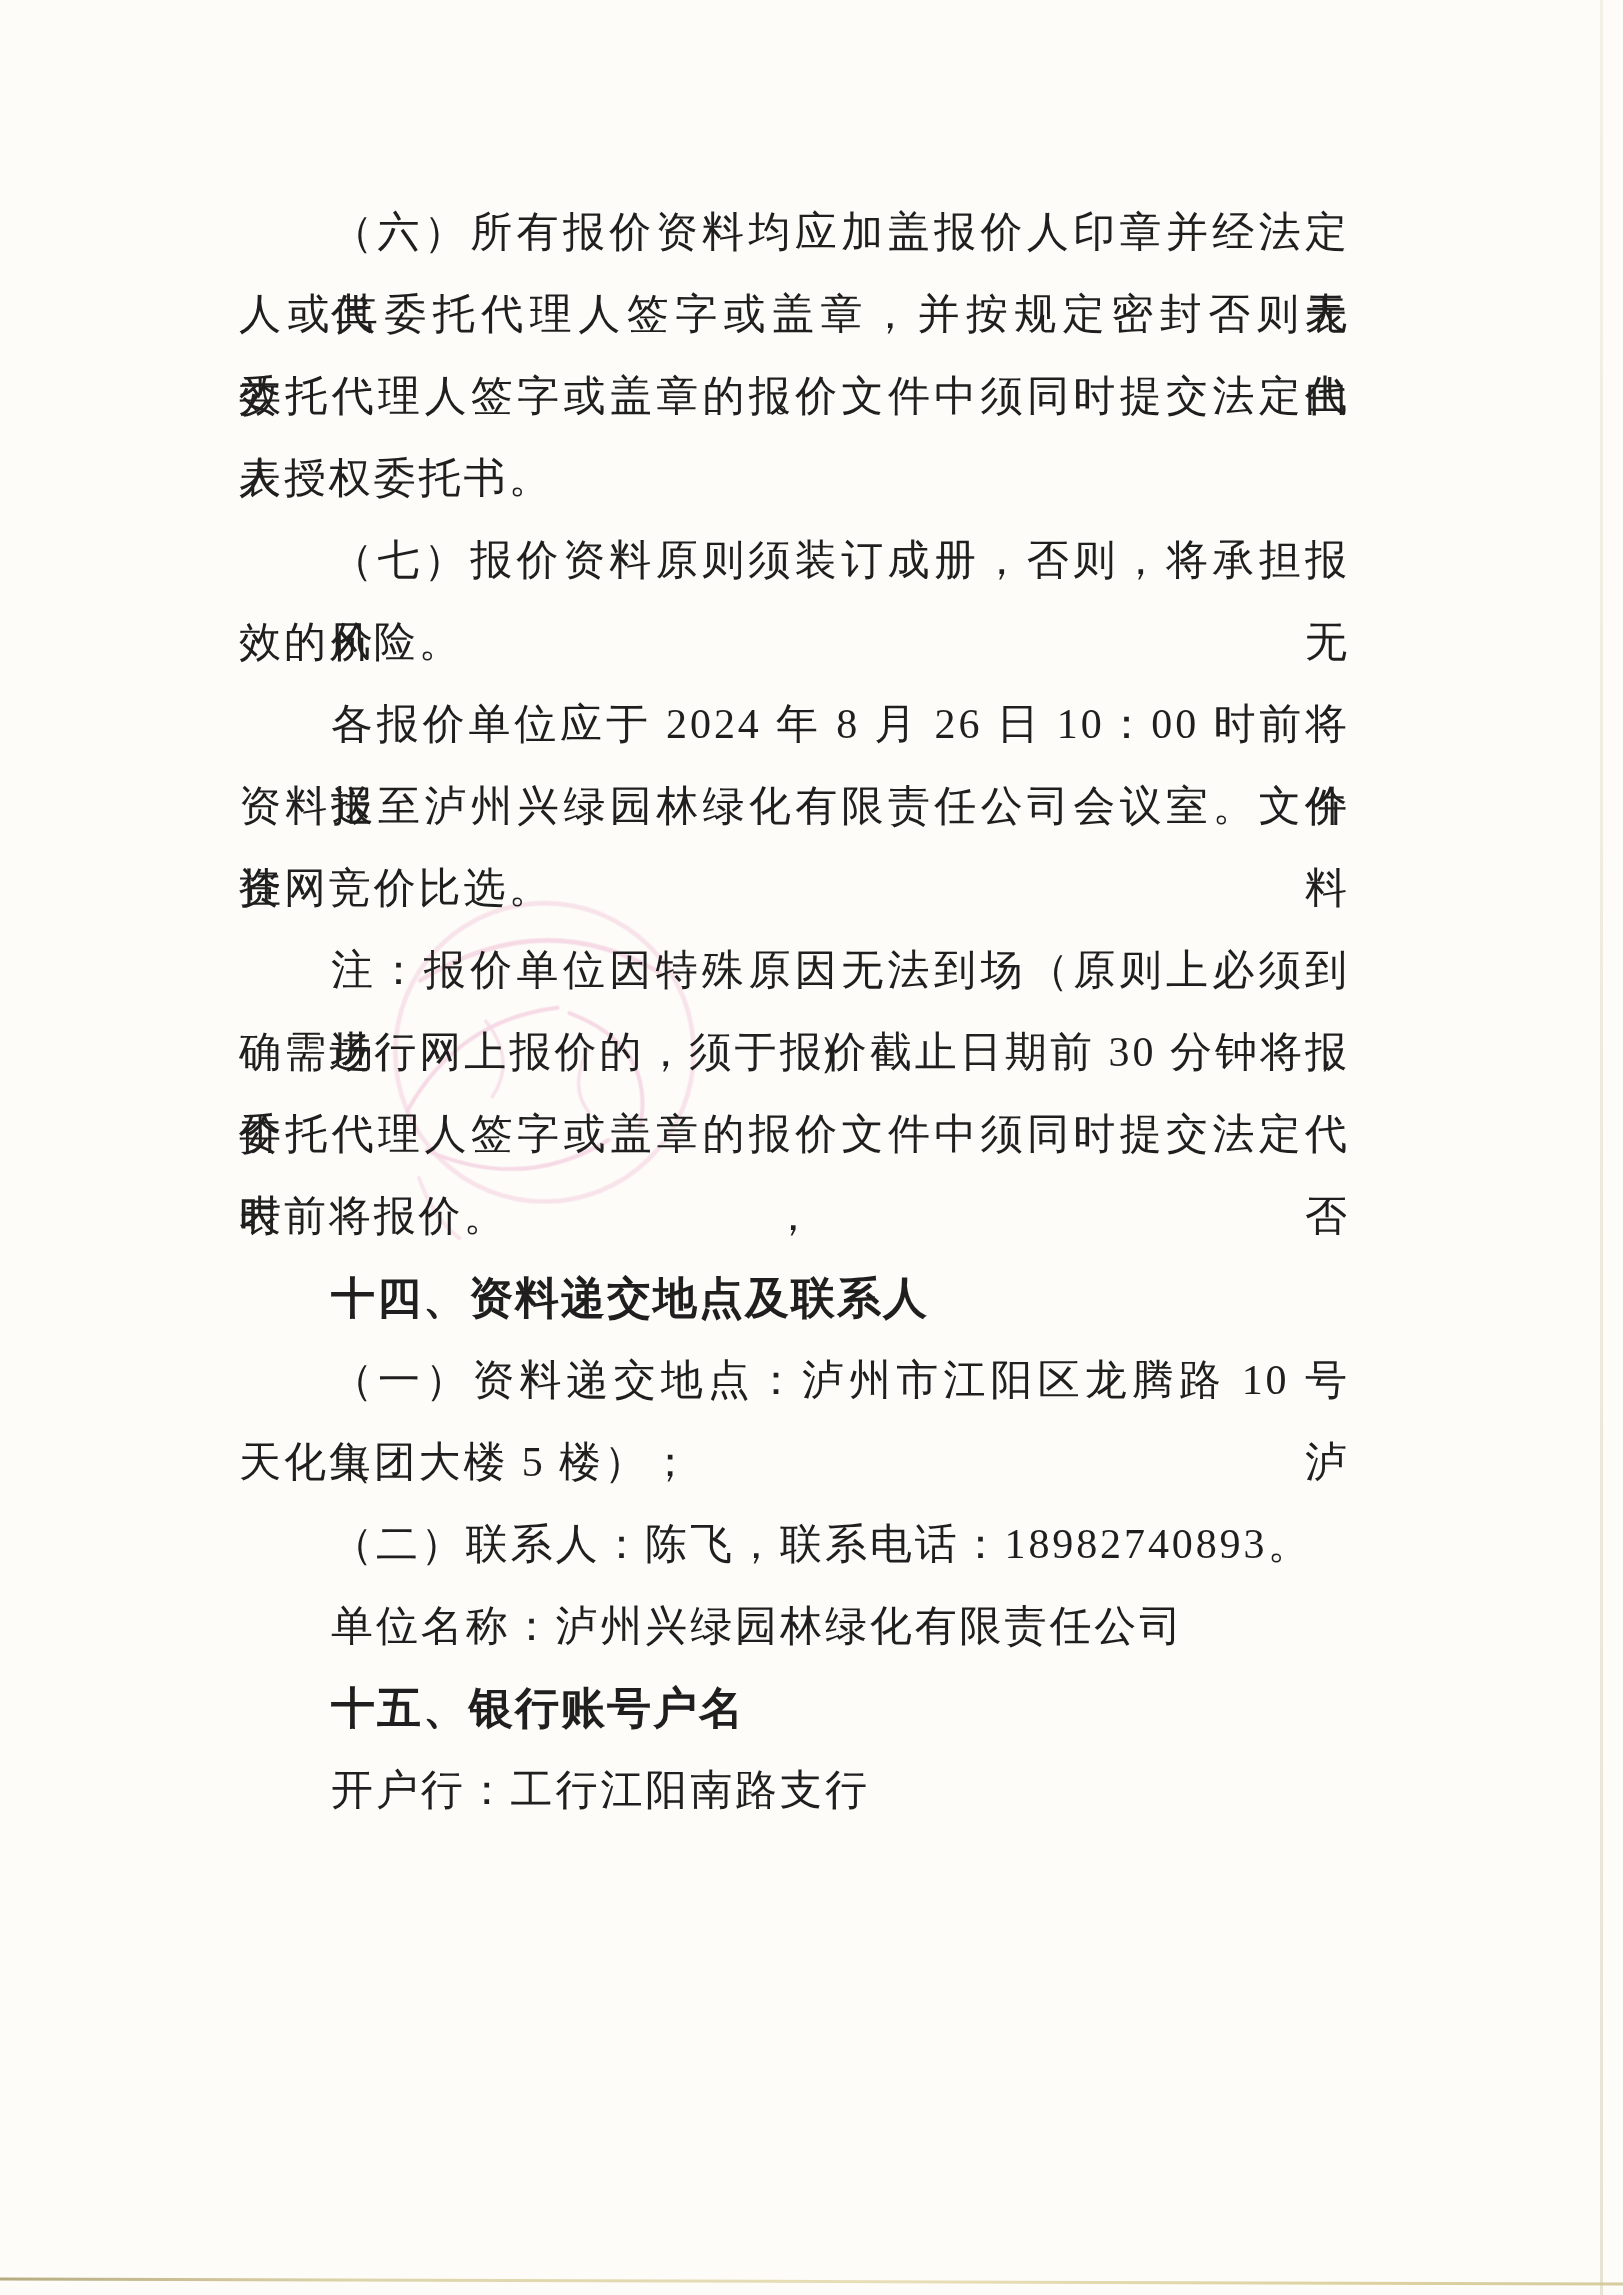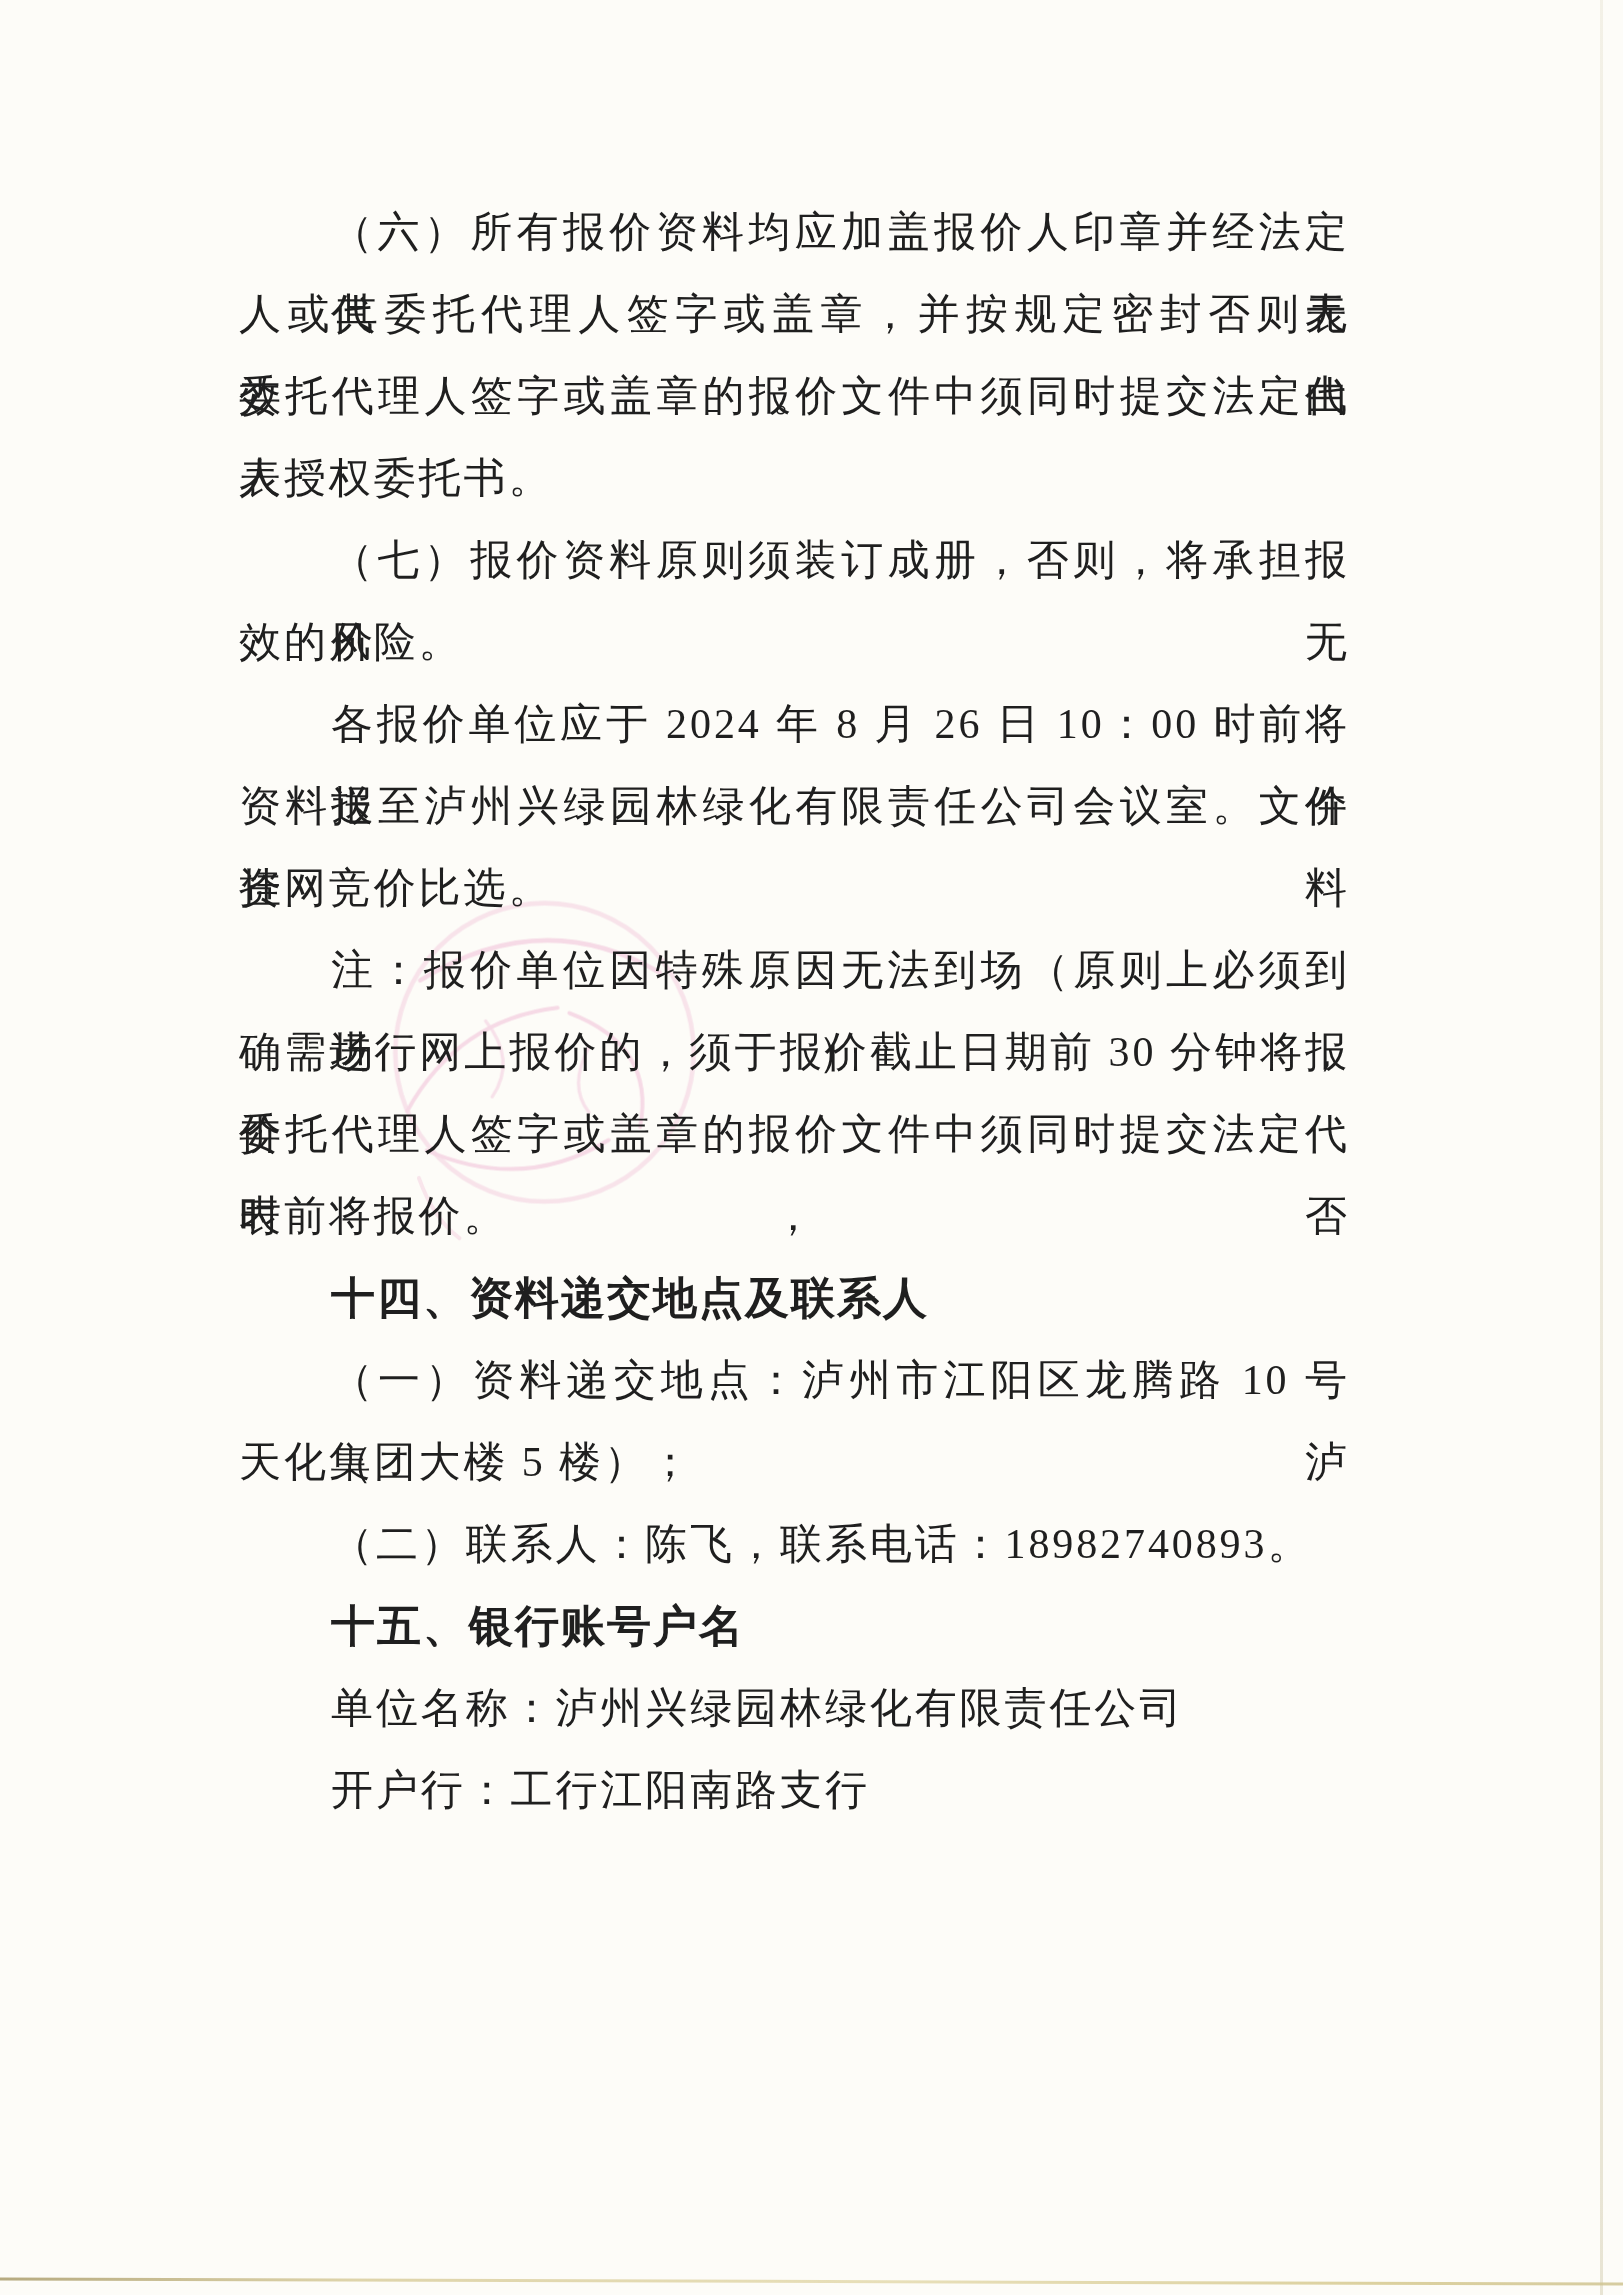--- a/index.html
+++ b/index.html
@@ -86,21 +86,21 @@
       <div class="line fill">资料送至泸州兴绿园林绿化有限责任公司会议室。文件资料</div>
       <div class="line">挂网竞价比选。</div>
       <div class="line indent fill">注：报价单位因特殊原因无法到场（原则上必须到场），</div>
       <div class="line fill">确需进行网上报价的，须于报价截止日期前 30 分钟将报价</div>
       <div class="line fill">委托代理人签字或盖章的报价文件中须同时提交法定代表，否</div>
       <div class="line">时前将报价。</div>
       <div class="line heading indent">十四、资料递交地点及联系人</div>
       <div class="line indent fill">（一）资料递交地点：泸州市江阳区龙腾路 10 号（泸</div>
       <div class="line">天化集团大楼 5 楼）；</div>
       <div class="line indent">（二）联系人：陈飞，联系电话：18982740893。</div>
+      <div class="line indent">单位名称：泸州兴绿园林绿化有限责任公司</div>
       <div class="line heading indent">十五、银行账号户名</div>
-      <div class="line indent">单位名称：泸州兴绿园林绿化有限责任公司</div>
       <div class="line indent">开户行：工行江阳南路支行</div>
     </div>
 
   <div class="edge-right"></div>
   <div class="edge-bottom"></div>
 </div>
 
 
 </body></html>

